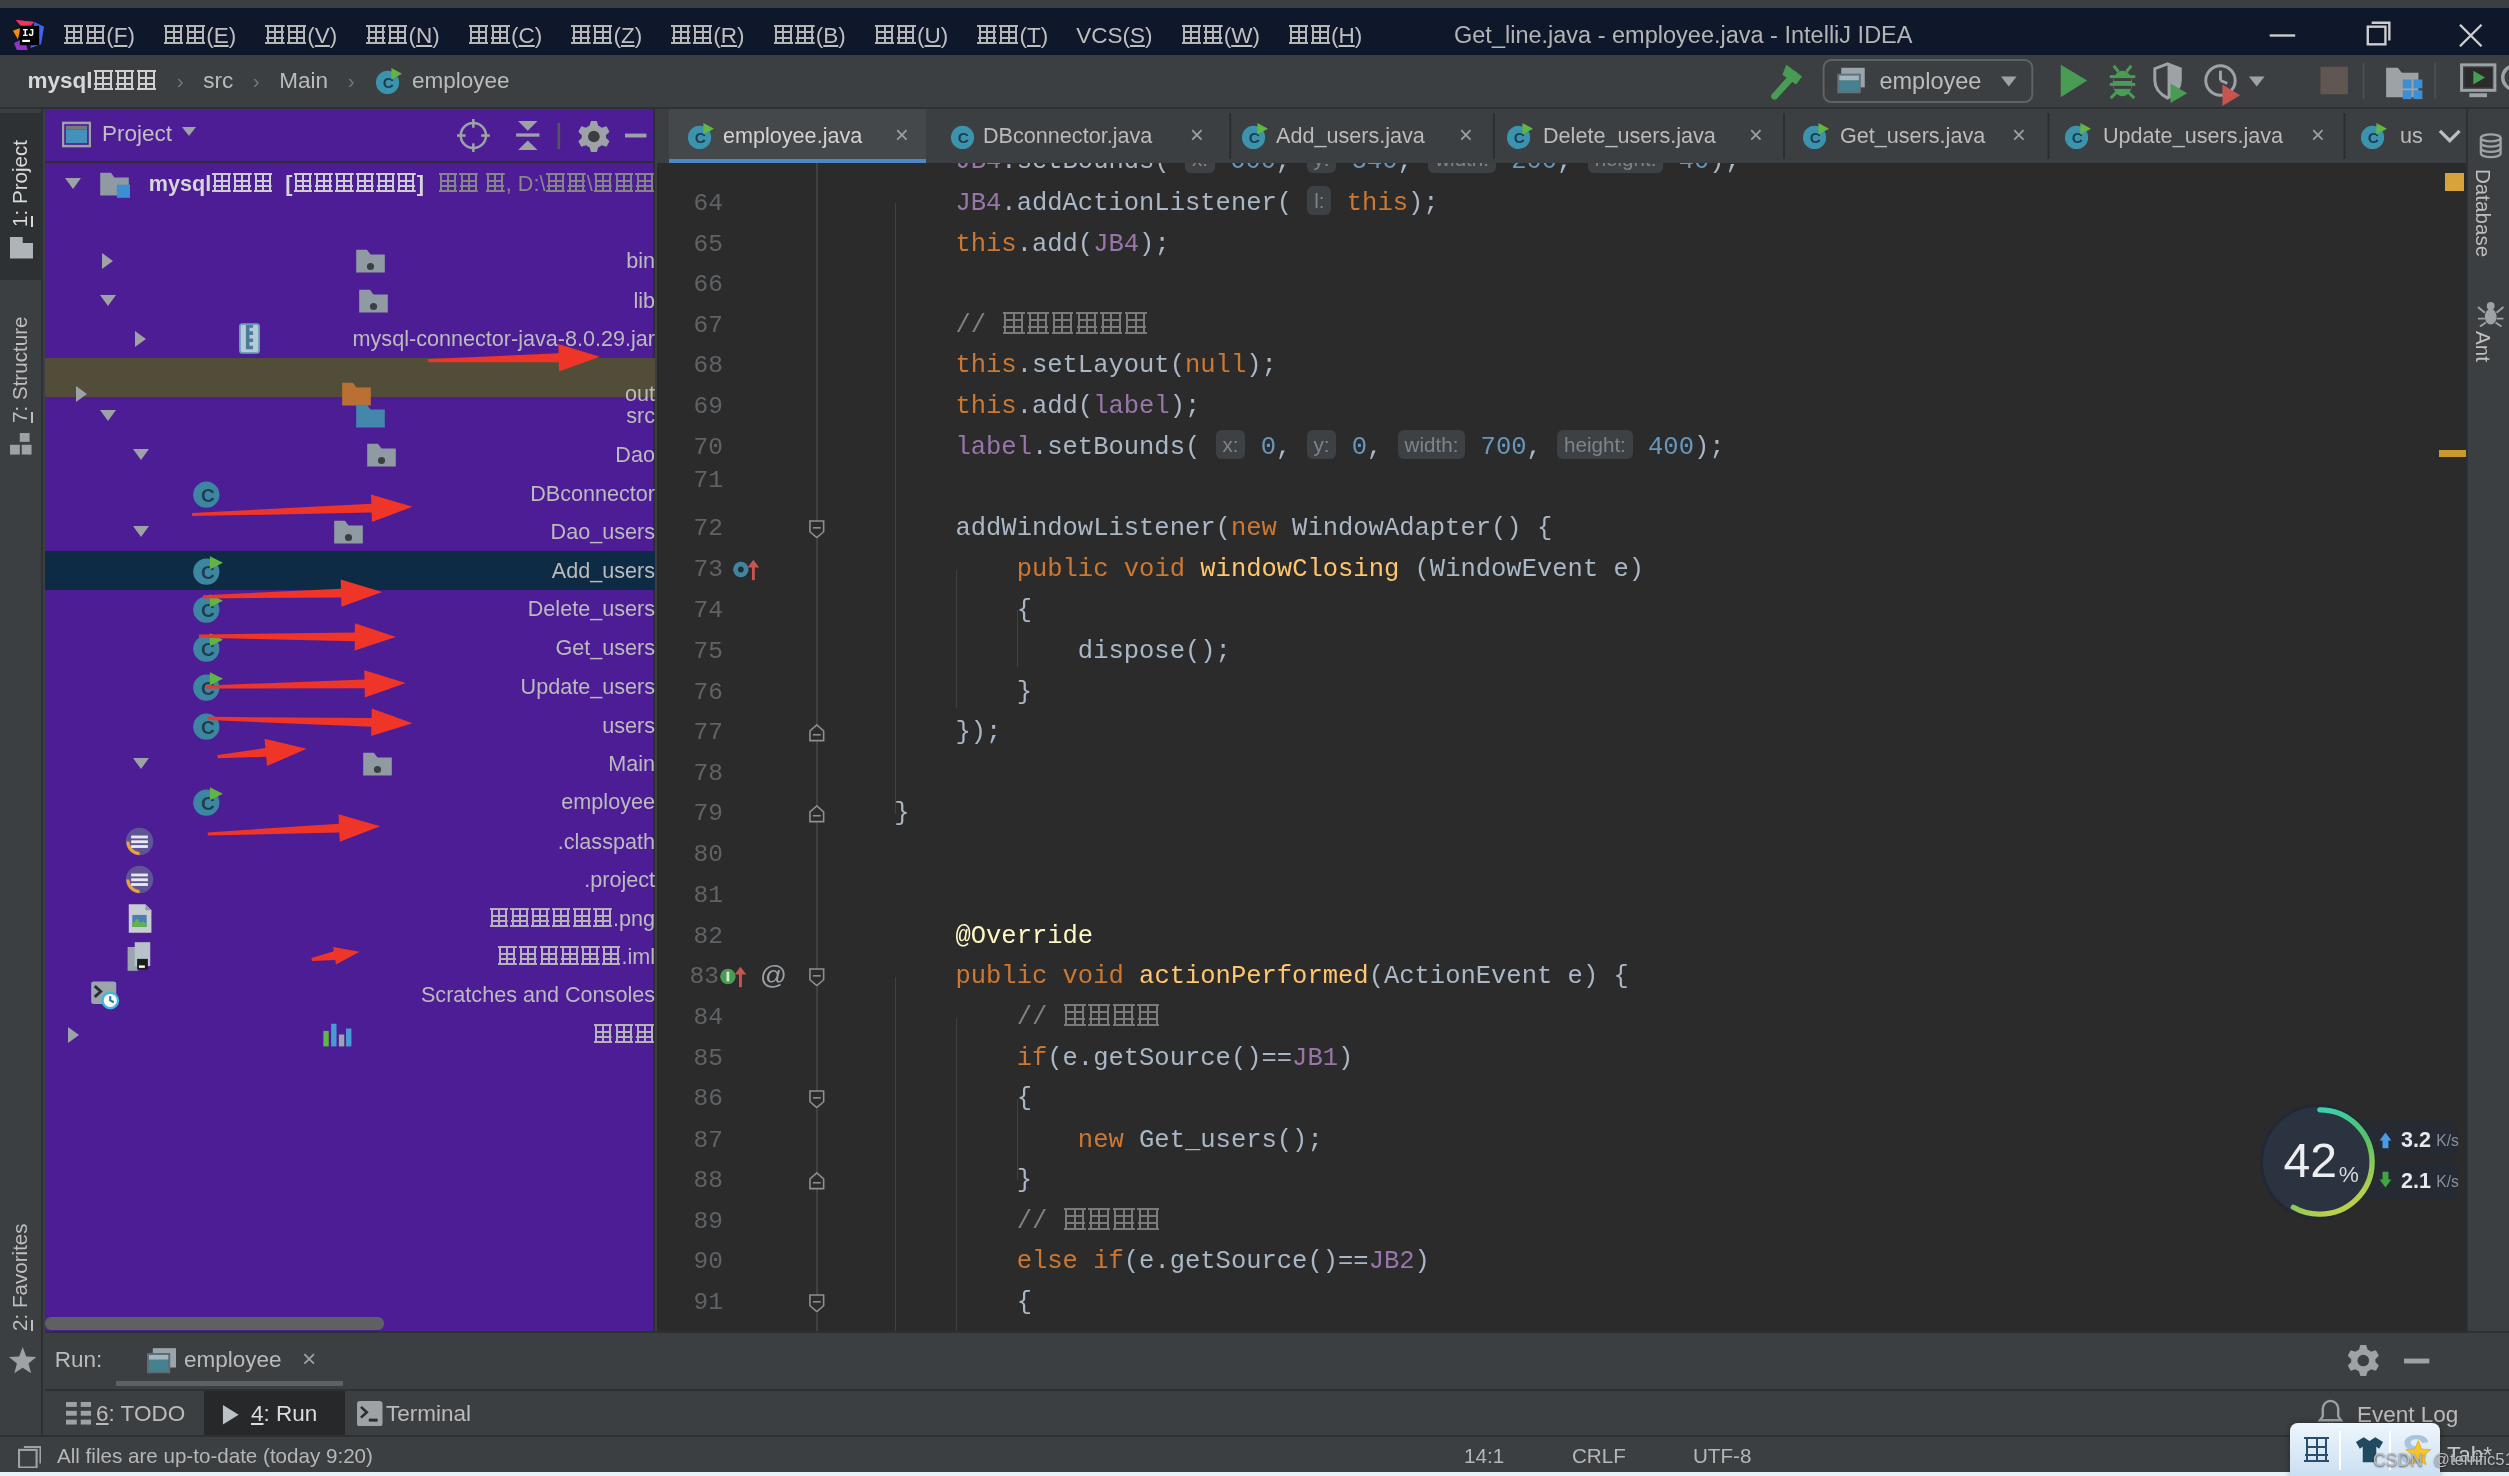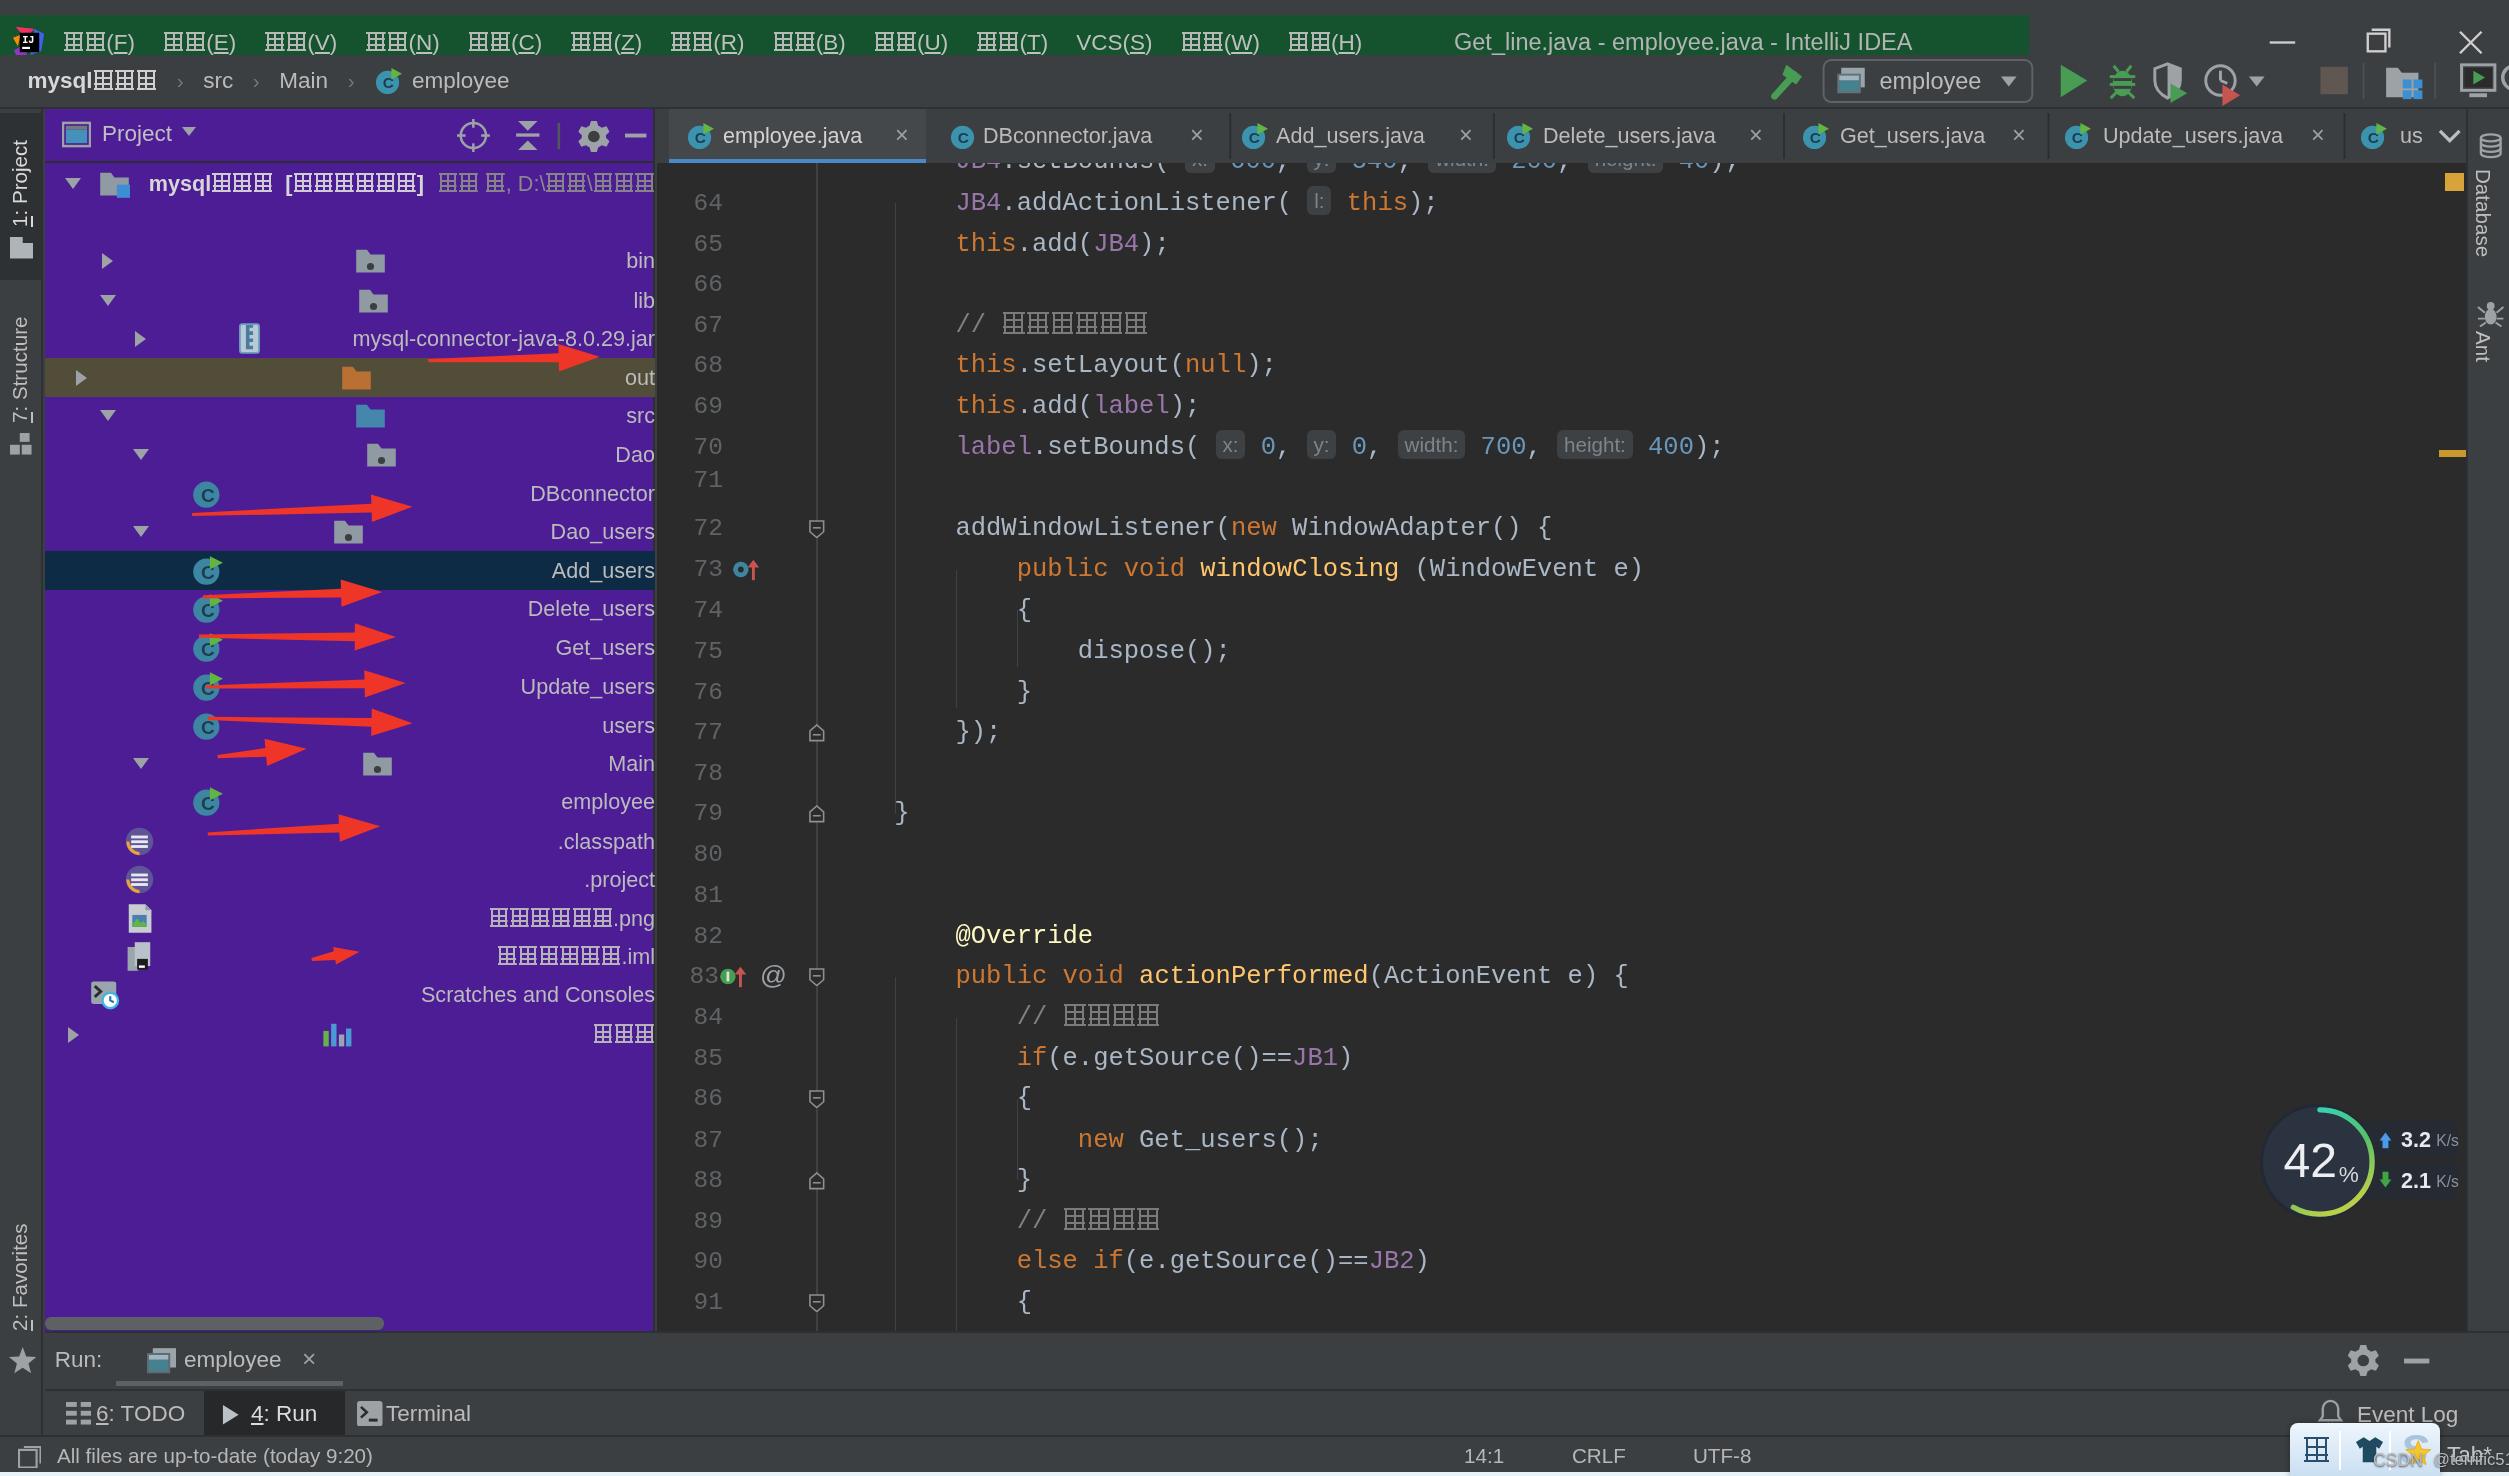--- a/index.html
+++ b/index.html
@@ -12,21 +12,21 @@
     vertical-align:-0.08em; margin:0 .05em; opacity:.95;
     background:
      linear-gradient(currentColor,currentColor) 50% 0%/100% 2px no-repeat,
      linear-gradient(currentColor,currentColor) 50% 38%/84% 2px no-repeat,
      linear-gradient(currentColor,currentColor) 50% 72%/92% 2px no-repeat,
      linear-gradient(currentColor,currentColor) 50% 100%/100% 2px no-repeat,
      linear-gradient(currentColor,currentColor) 8% 50%/2px 100% no-repeat,
      linear-gradient(currentColor,currentColor) 50% 50%/2px 100% no-repeat,
      linear-gradient(currentColor,currentColor) 92% 50%/2px 100% no-repeat; }
   
-  #titlebar { position:absolute; left:0; top:15px; width:2029px; height:55px; background:#14532d; }
+  #titlebar { position:absolute; left:0; top:8px; width:2509px; height:55px; background:#0f172a; }
   #menus { position:absolute; left:63px; top:0; height:55px; display:flex; align-items:center;
     font-size:22.5px; color:#bfbfbf; }
   #menus span.mi { margin-right:28px; white-space:nowrap; }
   #wintitle { position:absolute; left:1454px; top:13.7px; font-size:23.5px; color:#b4b4b4; }
   #toolbar { position:absolute; left:0; top:55px; width:2509px; height:54px; background:#3c3f41;
     border-bottom:2px solid #2e3133; }
   #crumbs { position:absolute; left:27.4px; top:55px; height:52px; display:flex; align-items:center;
     font-size:22.5px; color:#bbbbbb; }
   .sep { color:#75797c; margin:0 19.6px; font-size:20.6px; }
   
@@ -283,21 +283,21 @@
         <span class="tw">
           <span class="arr c"></span>
         </span>
         <svg class="ticon" viewBox="0 0 26 26">
           <rect x="5" y="1" width="16" height="24" rx="2" fill="#b6cad8"></rect>
           <path d="M10 1 h6 v3 h-3 v3 h3 v3 h-3 v3 h3 v3 h-3 v3 h3 v3 h-6 Z" fill="#3b6e8f" opacity="0.85"></path>
           <rect x="5" y="1" width="16" height="24" rx="2" fill="none" stroke="#6fa0bd" stroke-width="1.5"></rect>
         </svg>
         <span>mysql-connector-java-8.0.29.jar</span>
       </div>
-<div class="trow" style="top:249px;padding-left:20px">
+<div class="trow" style="top:265px;padding-left:20px">
         <span class="tw">
           <span class="arr c"></span>
         </span>
         <svg class="ticon" viewBox="0 0 26 26">
           <path d="M1 4 L10 4 L13 8 L25 8 L25 23 L1 23 Z" fill="#bb7033"></path>
         </svg>
         <span>out</span>
       </div>
 <div class="trow" style="top:287px;padding-left:46px">
         <span class="tw">

